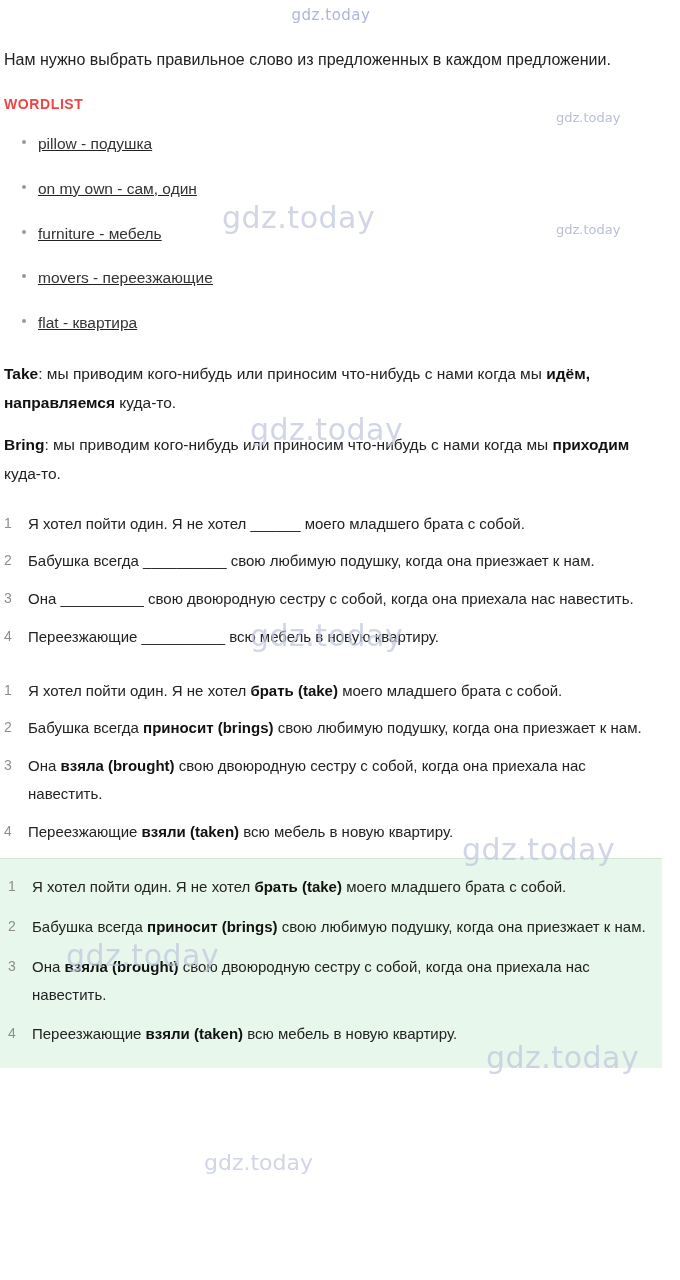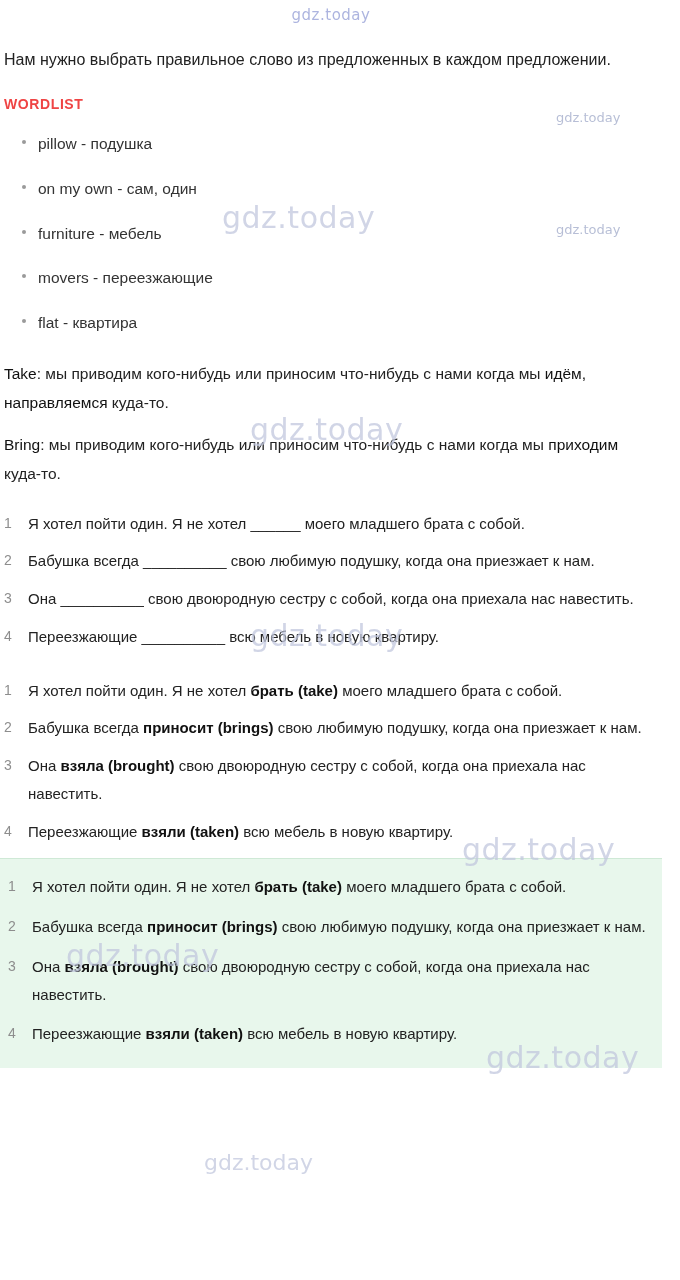--- a/index.html
+++ b/index.html
@@ -36,20 +36,21 @@
     font-size: 14px;
     font-weight: bold;
     letter-spacing: 0.6px;
     margin: 22px 0 10px 4px;
     color: #ef4444;
   }
   ul.wordlist {
     list-style: none;
     margin: 6px 0 0 0;
     padding: 0 0 0 22px;
+    text-decoration: underline;
   }
   ul.wordlist li {
     position: relative;
     font-size: 15.5px;
     line-height: 1.6;
     padding: 10px 0 10px 16px;
     color: #333;
   }
   ul.wordlist li::before {
     content: "";
@@ -60,21 +61,21 @@
     height: 4px;
     border-radius: 50%;
     background: #9a9a9a;
   }
   .para {
     font-size: 15.5px;
     line-height: 1.85;
     margin: 14px 4px 0 4px;
     color: #222;
   }
-  .para b { font-weight: normal; color: #111; }
+  .para b { font-weight: bold; color: #111; }
 
   .qlist {
     margin: 16px 0 0 0;
     padding: 0;
     list-style: none;
   }
   .qitem {
     display: flex;
     align-items: flex-start;
     font-size: 15px;

